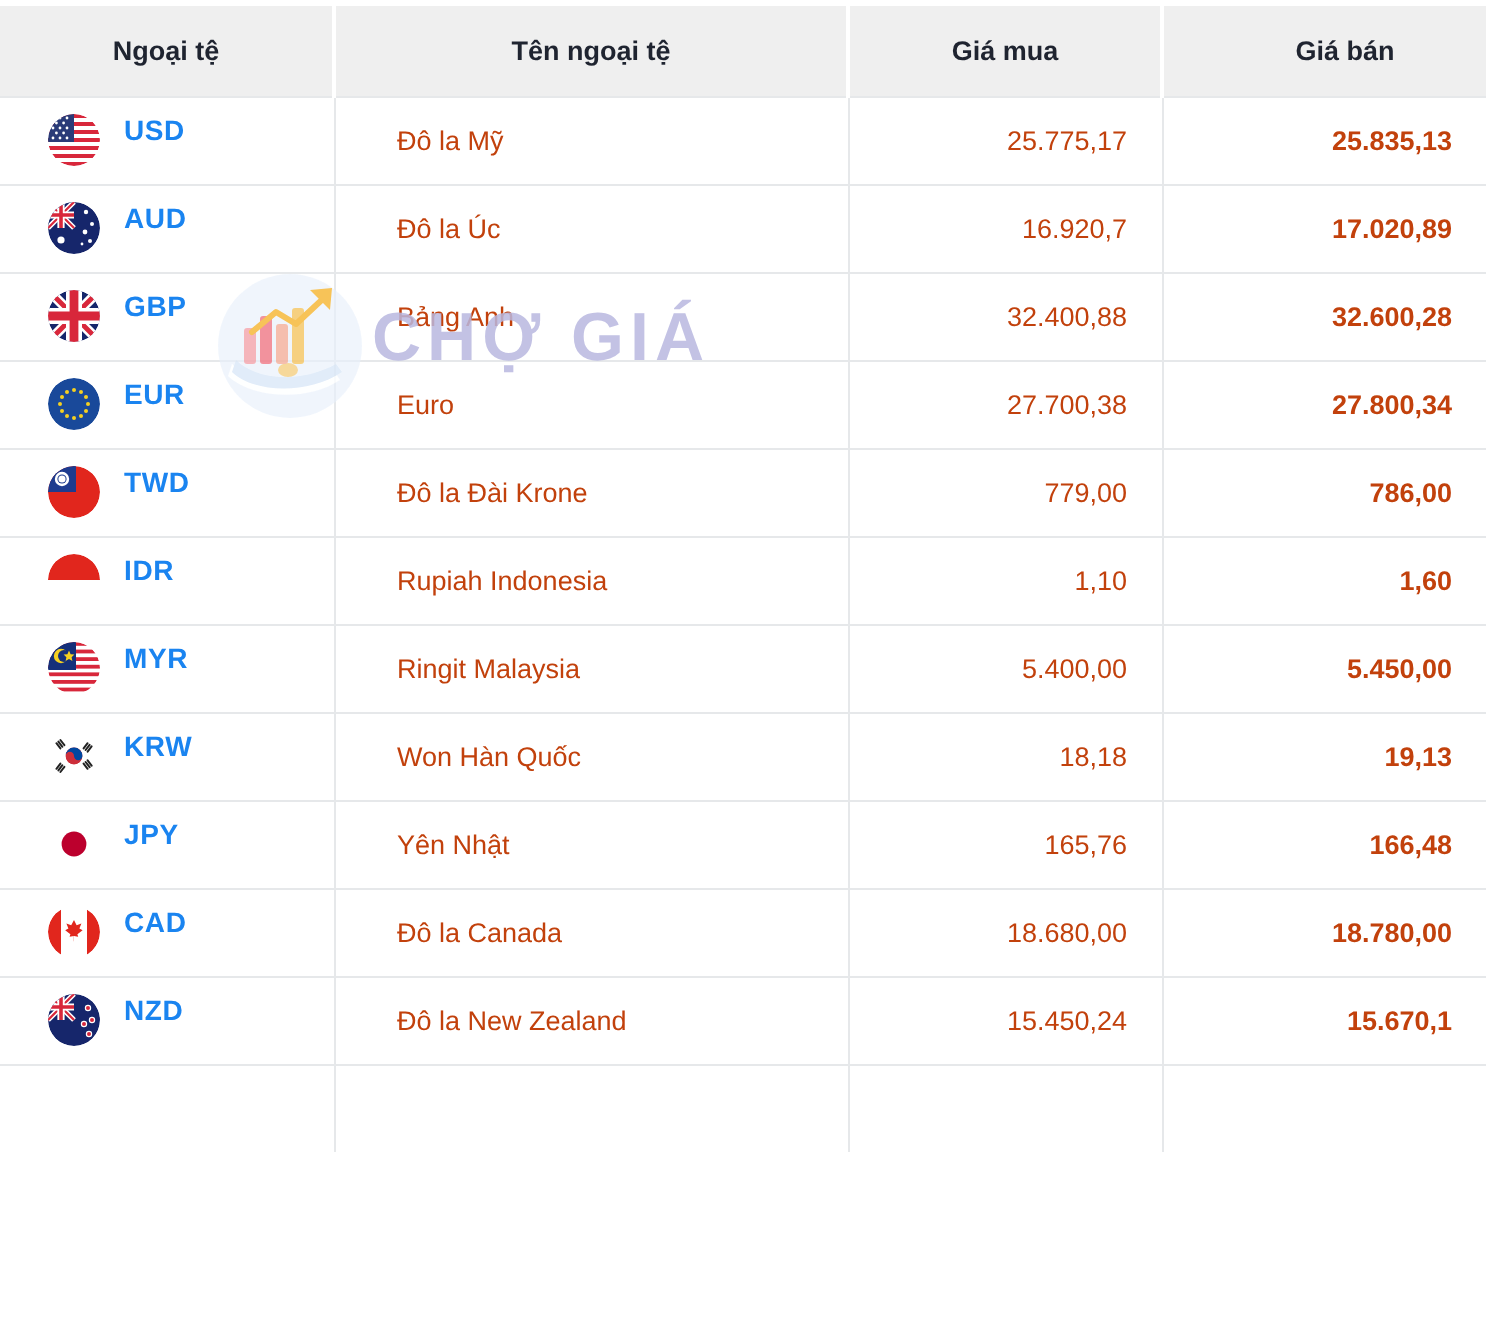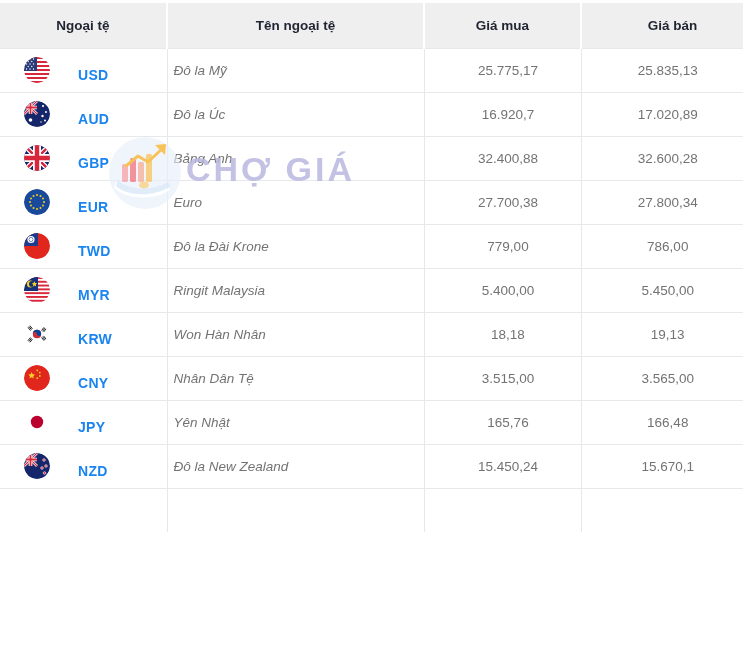--- a/index.html
+++ b/index.html
@@ -82,46 +82,46 @@
   tbody tr.alt { background: #f1f8fd; }
   tbody td {
     border-top: 1px solid #e6e8ea;
     border-right: 1px solid #e6e8ea;
     height: 44px;
     box-sizing: border-box;
     vertical-align: middle;
     font-size: 13.5px;
     color: #2f3640;
   }
-  tbody td:last-child { border-right: none; }
+  tbody td:last-child { border-right: none; font-weight: bold; }
 
   td.code-cell { padding-left: 24px; }
   .code-inner {
     display: flex;
-    align-items: flex-end;
-    gap: 28px;
+    align-items: flex-start;
+    gap: 12px;
   }
   .flag {
     width: 26px;
     height: 26px;
     flex: 0 0 26px;
     border-radius: 50%;
     overflow: hidden;
     display: block;
     position: relative;
   }
   .flag svg { display: block; width: 26px; height: 26px; }
   .ccy {
     color: #1a84f0;
     font-weight: bold;
     font-size: 14px;
     letter-spacing: .3px;
   }
-  td.name-cell { padding-left: 6px; color: #737373; font-style: italic; }
-  td.num-cell  { text-align: center; padding-right: 17px; color: #737373; padding-left: 28px; }
+  td.name-cell { padding-left: 31px; color: #c2410c; }
+  td.num-cell  { text-align: right; padding-right: 17px; color: #c2410c; padding-left: 28px; }
 
   
   tbody tr.partial td { border-top: 1px solid #e6e8ea; }
 </style>
 </head>
 <body>
 
 <div class="table-wrap">
 
   <div class="watermark">
@@ -320,20 +320,43 @@
           <td class="name-cell">Đô la Đài Krone</td>
           <td class="num-cell">779,00</td>
           <td class="num-cell">786,00</td>
         </tr>
         <tr>
           <td class="code-cell">
             <div class="code-inner">
               <span class="flag">
                 <svg viewBox="0 0 26 26">
                   <defs>
+                    <clipPath id="cID">
+                      <circle cx="13" cy="13" r="13"></circle>
+                    </clipPath>
+                  </defs>
+                  <g clip-path="url(#cID)">
+                    <rect width="26" height="13" fill="#e1261d"></rect>
+                    <rect y="13" width="26" height="13" fill="#fff"></rect>
+                  </g>
+                </svg>
+              </span>
+              <span class="ccy">IDR</span>
+            </div>
+          </td>
+          <td class="name-cell">Rupiah Indonesia</td>
+          <td class="num-cell">1,10</td>
+          <td class="num-cell">1,60</td>
+        </tr>
+        <tr>
+          <td class="code-cell">
+            <div class="code-inner">
+              <span class="flag">
+                <svg viewBox="0 0 26 26">
+                  <defs>
                     <clipPath id="cMY">
                       <circle cx="13" cy="13" r="13"></circle>
                     </clipPath>
                   </defs>
                   <g clip-path="url(#cMY)">
                     <rect width="26" height="26" fill="#fff"></rect>
     <g fill="#d8273b">
                       <rect y="0" width="26" height="1.9"></rect>
                       <rect y="3.8" width="26" height="1.9"></rect>
                       <rect y="7.6" width="26" height="1.9"></rect>
@@ -373,61 +396,64 @@
       <path d="M4.2 6.6 l2 2.6 M5.2 5.8 l2 2.6 M6.2 5 l2 2.6"></path>
       <path d="M19.8 19.4 l-2-2.6 M20.8 18.6 l-2-2.6 M21.8 17.8 l-2-2.6"></path>
       <path d="M19.8 6.6 l-2 2.6 M20.8 7.4 l-2 2.6 M21.8 8.2 l-2 2.6"></path>
       <path d="M4.2 19.4 l2-2.6 M5.2 20.2 l2-2.6 M6.2 21 l2-2.6"></path>
     </g>
                 </svg>
               </span>
               <span class="ccy">KRW</span>
             </div>
           </td>
-          <td class="name-cell">Won Hàn Nhân</td>
+          <td class="name-cell">Won Hàn Quốc</td>
           <td class="num-cell">18,18</td>
           <td class="num-cell">19,13</td>
-        </tr>
-        <tr>
-          <td class="code-cell">
-            <div class="code-inner">
-              <span class="flag">
-                <svg viewBox="0 0 26 26">
-                  <circle cx="13" cy="13" r="13" fill="#e1261d"></circle>
-    <g fill="#f5d020">
-      <path d="M7 6.3 l1.2 2.6 2.8.3-2.1 1.9.6 2.8-2.5-1.5-2.5 1.5.6-2.8-2.1-1.9 2.8-.3z" transform="scale(.85) translate(2,2)"></path>
-      <circle cx="13.3" cy="5.4" r=".9"></circle>
-                    <circle cx="15.8" cy="7.6" r=".9"></circle>
-                    <circle cx="15.8" cy="11" r=".9"></circle>
-                    <circle cx="13.3" cy="13.2" r=".9"></circle>
-    </g>
-                </svg>
-              </span>
-              <span class="ccy">CNY</span>
-            </div>
-          </td>
-          <td class="name-cell">Nhân Dân Tệ</td>
-          <td class="num-cell">3.515,00</td>
-          <td class="num-cell">3.565,00</td>
         </tr>
         <tr>
           <td class="code-cell">
             <div class="code-inner">
               <span class="flag">
                 <svg viewBox="0 0 26 26">
                   <circle cx="13" cy="13" r="13" fill="#fff"></circle>
     <circle cx="13" cy="13" r="6.2" fill="#bc002d"></circle>
                 </svg>
               </span>
               <span class="ccy">JPY</span>
             </div>
           </td>
           <td class="name-cell">Yên Nhật</td>
           <td class="num-cell">165,76</td>
           <td class="num-cell">166,48</td>
+        </tr>
+        <tr>
+          <td class="code-cell">
+            <div class="code-inner">
+              <span class="flag">
+                <svg viewBox="0 0 26 26">
+                  <defs>
+                    <clipPath id="cCA">
+                      <circle cx="13" cy="13" r="13"></circle>
+                    </clipPath>
+                  </defs>
+                  <g clip-path="url(#cCA)">
+                    <rect width="26" height="26" fill="#fff"></rect>
+    <rect x="0" width="6.5" height="26" fill="#e1261d"></rect>
+                    <rect x="19.5" width="6.5" height="26" fill="#e1261d"></rect>
+    <path d="M13 7 l1.3 2.6 2.4-.9-1 2.6 1.6.8-2.6 2 .4 1.3-2.1-.4v2.6h-.1V15l-2.1.4.4-1.3-2.6-2 1.6-.8-1-2.6 2.4.9z" fill="#e1261d"></path>
+                  </g>
+                </svg>
+              </span>
+              <span class="ccy">CAD</span>
+            </div>
+          </td>
+          <td class="name-cell">Đô la Canada</td>
+          <td class="num-cell">18.680,00</td>
+          <td class="num-cell">18.780,00</td>
         </tr>
         <tr>
           <td class="code-cell">
             <div class="code-inner">
               <span class="flag">
                 <svg viewBox="0 0 26 26">
                   <defs>
                     <clipPath id="cNZ">
                       <circle cx="13" cy="13" r="13"></circle>
                     </clipPath>

